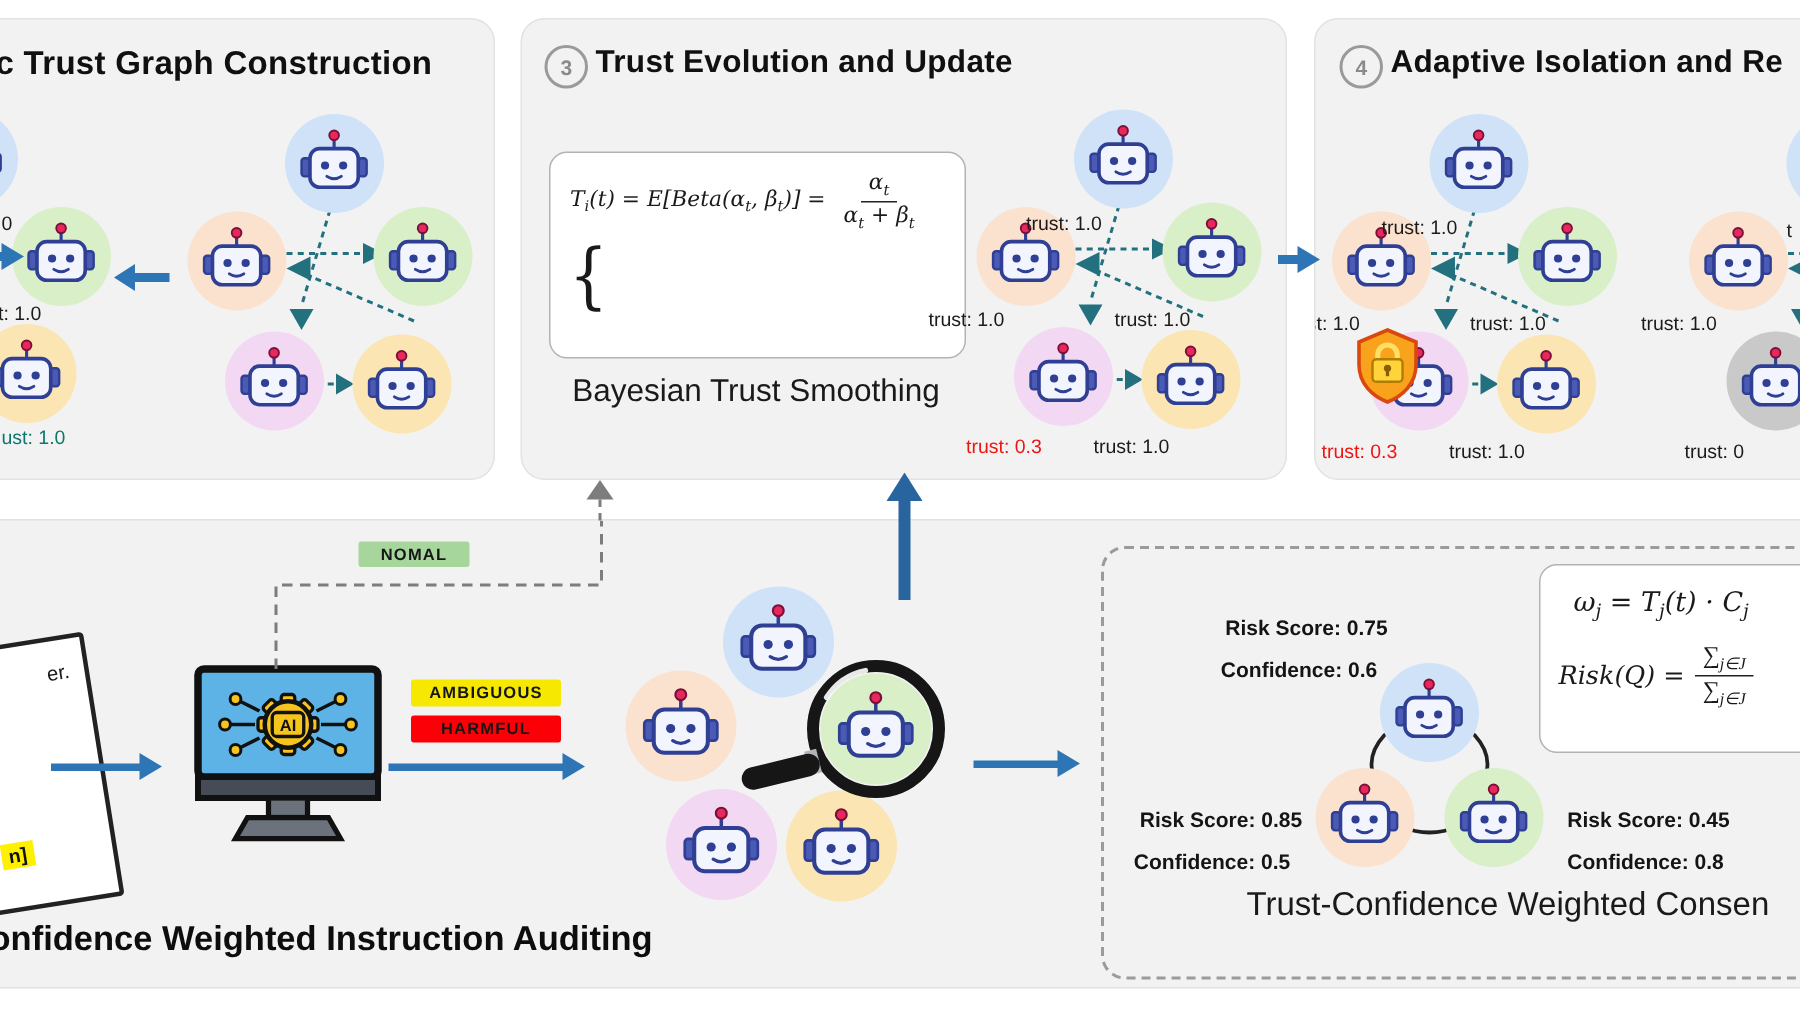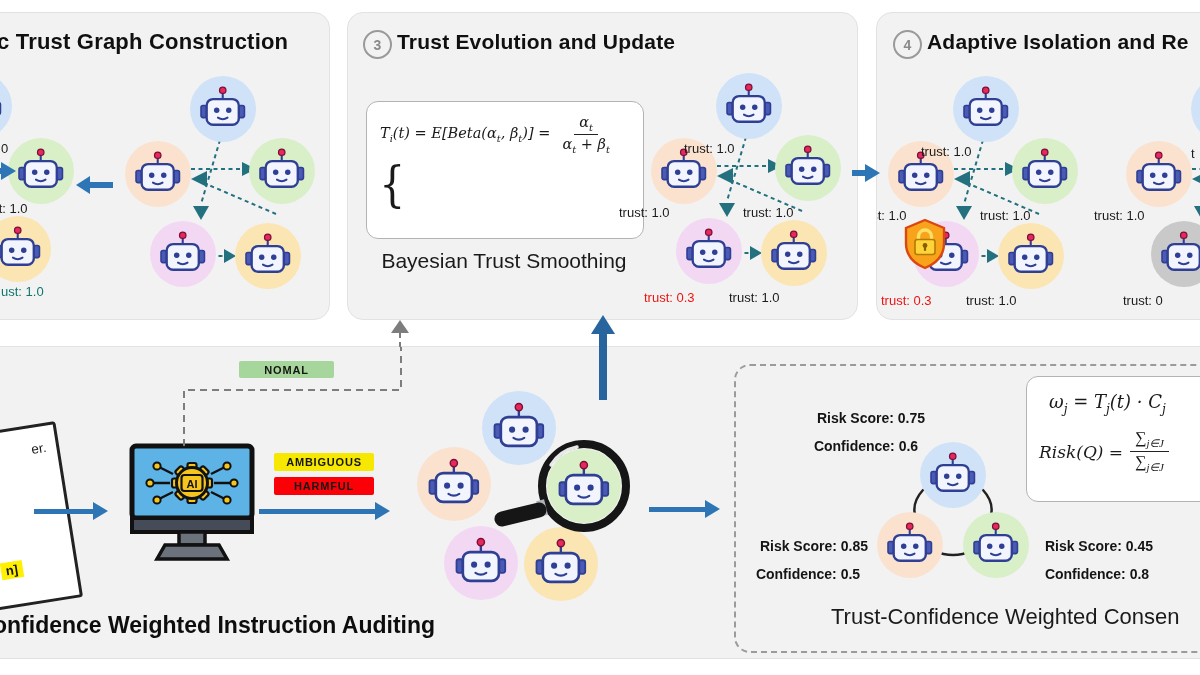--- a/index.html
+++ b/index.html
@@ -474,21 +474,21 @@
         <rect x="-4.5" y="-20" width="9" height="10" rx="2" transform="rotate(225)"></rect>
         <rect x="-4.5" y="-20" width="9" height="10" rx="2" transform="rotate(270)"></rect>
         <rect x="-4.5" y="-20" width="9" height="10" rx="2" transform="rotate(315)"></rect>
       </g>
       <circle r="15.5" fill="#f6c51d" stroke="#111" stroke-width="3"></circle>
       <rect x="-10.5" y="-8" width="21" height="16" rx="3" fill="#f6c51d" stroke="#111" stroke-width="2.2"></rect>
       <text x="0" y="4.5" text-anchor="middle" font-size="11" font-weight="bold" font-family="Liberation Sans, sans-serif" fill="#111" font-style="normal">AI</text>
     </g>
   </svg>
 
-  <div class="badge" style="left:268px;top:14px;width:95px;height:17px;background:#a7d69c;">NOMAL</div>
+  <div class="badge" style="left:268px;top:14px;width:74px;height:17px;background:#a7d69c;">NOMAL</div>
   <svg class="abs" style="left:205px;top:0;" width="240" height="105" viewBox="0 0 240 105">
     <polyline points="8,99 8,43 225,43 225,0" fill="none" stroke="#7d7d7d" stroke-width="2" stroke-dasharray="7,5"></polyline>
   </svg>
 
   <div class="badge" style="left:303px;top:106px;width:100px;height:17.5px;background:#f6e800;">AMBIGUOUS</div>
   <div class="badge" style="left:303px;top:130px;width:100px;height:17.5px;background:#fb0007;">HARMFUL</div>
 
   <div class="harrow-shaft" style="left:288px;top:162px;width:118px;height:4.5px;"></div>
   <div class="harrow-head-r" style="left:404px;top:155px;"></div>
 
@@ -619,17 +619,17 @@
       <div class="math" style="position:absolute;left:22px;top:14px;font-size:18px;">ω<sub>j</sub> = T<sub>j</sub>(t) · C<sub>j</sub></div>
       <div class="m-row math" style="position:absolute;left:12px;top:52px;font-size:17px;">
         <span>Risk(Q) =</span>
         <span class="frac" style="font-size:16px;font-family:Liberation Serif, serif;">
           <span class="fn">∑<sub>j∈J</sub></span>
           <span class="fd">∑<sub>j∈J</sub></span>
         </span>
       </div>
     </div>
 
-    <div class="caption" style="left:95px;top:238px;font-size:22px;">Trust-Confidence Weighted Consen</div>
+    <div class="caption" style="left:95px;top:224px;font-size:22px;">Trust-Confidence Weighted Consen</div>
   </div>
 
   <div class="heading" style="left:22px;top:265px;">onfidence Weighted Instruction Auditing</div>
 </div>
 
 </body></html>

